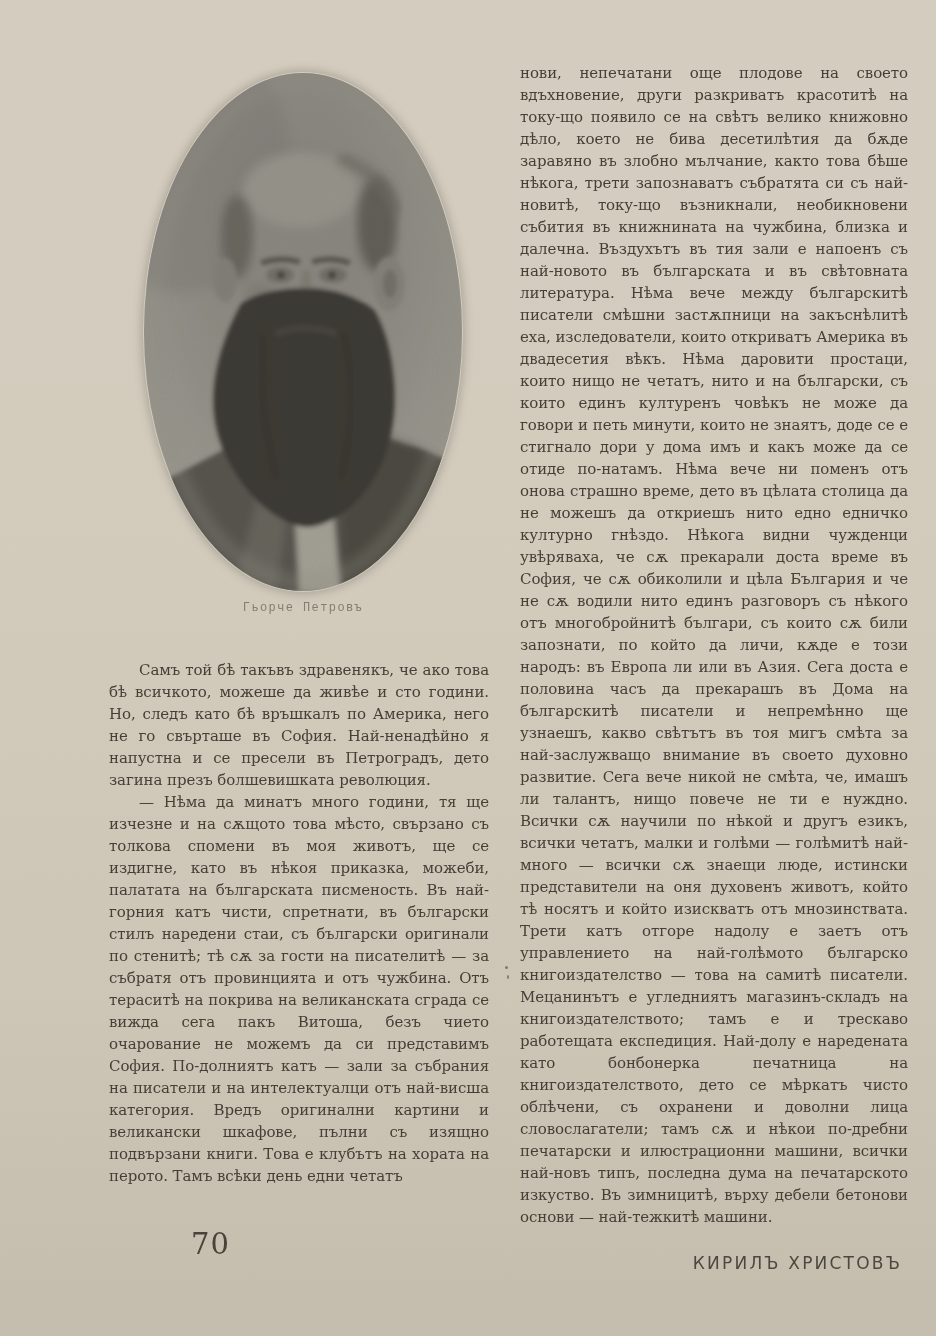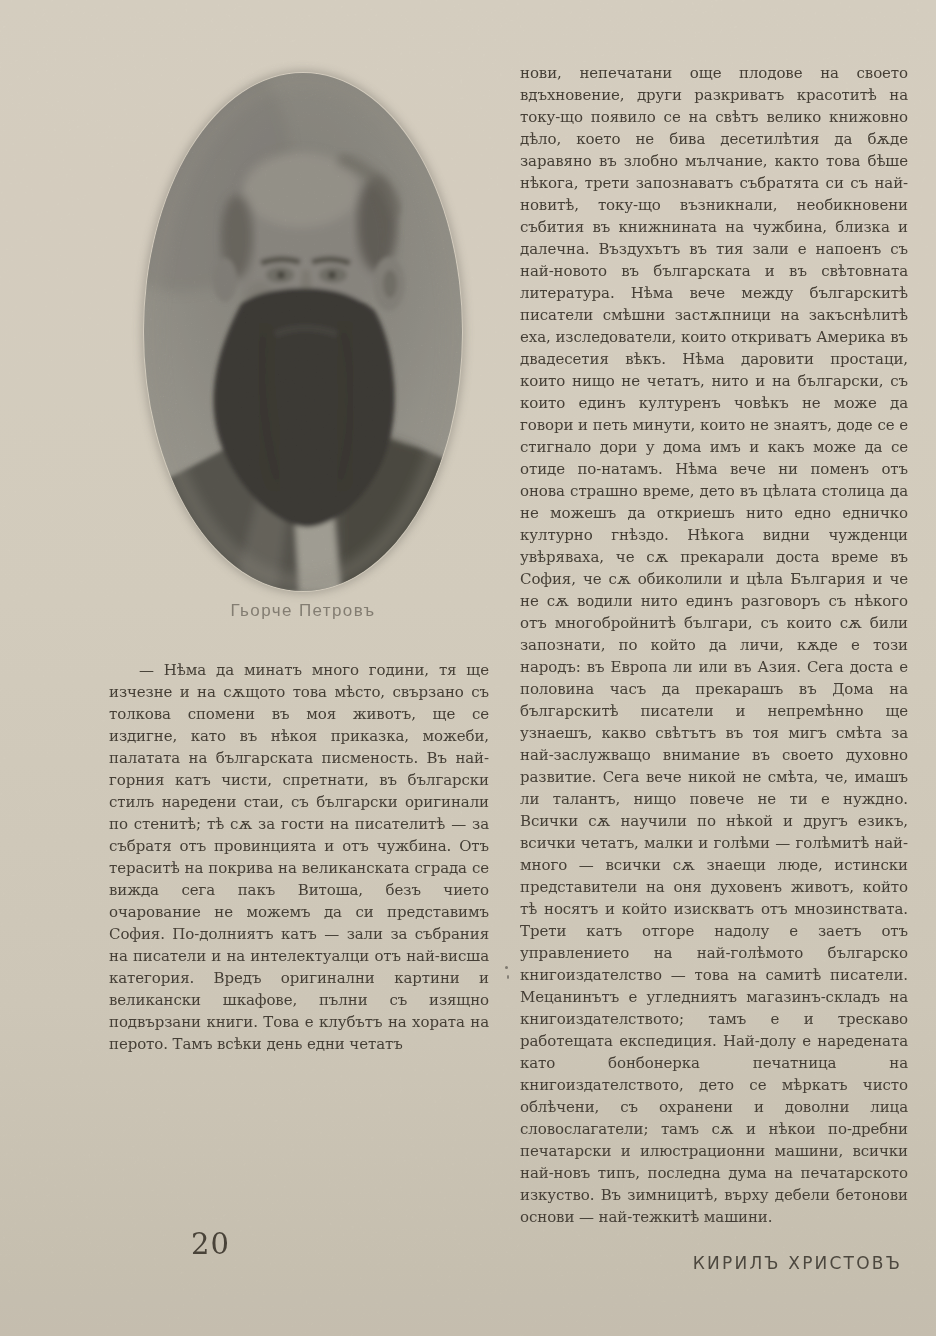--- a/index.html
+++ b/index.html
@@ -11,22 +11,22 @@
   }
   .paper-noise { position:absolute; inset:0; opacity:.06; pointer-events:none; }
   .portrait-oval {
     position:absolute; left:143px; top:72px; width:320px; height:520px;
     border-radius:50%; overflow:hidden;
     box-shadow:0 0 9px 2px rgba(125,120,110,.45);
   }
   .portrait-caption {
     position:absolute; left:143px; top:601px; width:320px;
     text-align:center;
-    font-family:Liberation Sans, sans-serif;
-    font-size:17px; letter-spacing:1.4px; color:#837d72;
+    font-family:Liberation Mono, monospace;
+    font-size:12px; letter-spacing:1.4px; color:#837d72;
   }
   .col {
     position:absolute; text-align:justify;
     font-size:15px; line-height:22px; letter-spacing:-0.1px;
   }
   .col p { margin:0; }
   .col p.indent { text-indent:30px; }
   .col-left  { left:109px; top:659px; width:380px; }
   .col-right { left:520px; top:62px;  width:388px; }
   .signature {
@@ -120,25 +120,26 @@
           </g>
           <ellipse cx="160" cy="260" rx="150" ry="250" fill="none" stroke="#a09c92" stroke-width="16" opacity="0.3" filter="url(#b6)"></ellipse>
           <rect width="320" height="520" filter="url(#grain)" opacity="0.22"></rect>
         </g>
       </svg>
     </div>
     <figcaption class="portrait-caption">Гьорче Петровъ</figcaption>
   </figure>
 
   <div class="col col-left">
+    <p class="indent">Самъ той бѣ такъвъ здравенякъ, че ако това бѣ всичкото, можеше да живѣе и сто години. Но, следъ като бѣ връшкалъ по Америка, него не го свърташе въ София. Най-ненадѣйно я напустна и се пресели въ Петроградъ, дето загина презъ болшевишката революция.</p>
     <p class="indent">— Нѣма да минатъ много години, тя ще изчезне и на сѫщото това мѣсто, свързано съ толкова спомени въ моя животъ, ще се издигне, като въ нѣкоя приказка, можеби, палатата на българската писменость. Въ най-горния катъ чисти, спретнати, въ български стилъ наредени стаи, съ български оригинали по стенитѣ; тѣ сѫ за гости на писателитѣ — за събратя отъ провинцията и отъ чужбина. Отъ тераситѣ на покрива на великанската сграда се вижда сега пакъ Витоша, безъ чието очарование не можемъ да си представимъ София. По-долниятъ катъ — зали за събрания на писатели и на интелектуалци отъ най-висша категория. Вредъ оригинални картини и великански шкафове, пълни съ изящно подвързани книги. Това е клубътъ на хората на перото. Тамъ всѣки день едни четатъ</p>
   </div>
 
   <div class="col col-right">
     <p>нови, непечатани още плодове на своето вдъхновение, други разкриватъ красотитѣ на току-що появило се на свѣтъ велико книжовно дѣло, което не бива десетилѣтия да бѫде заравяно въ злобно мълчание, както това бѣше нѣкога, трети запознаватъ събратята си съ най-новитѣ, току-що възникнали, необикновени събития въ книжнината на чужбина, близка и далечна. Въздухътъ въ тия зали е напоенъ съ най-новото въ българската и въ свѣтовната литература. Нѣма вече между българскитѣ писатели смѣшни застѫпници на закъснѣлитѣ еха, изследователи, които откриватъ Америка въ двадесетия вѣкъ. Нѣма даровити простаци, които нищо не четатъ, нито и на български, съ които единъ културенъ човѣкъ не може да говори и петь минути, които не знаятъ, доде се е стигнало дори у дома имъ и какъ може да се отиде по-натамъ. Нѣма вече ни поменъ отъ онова страшно време, дето въ цѣлата столица да не можешъ да откриешъ нито едно едничко културно гнѣздо. Нѣкога видни чужденци увѣряваха, че сѫ прекарали доста време въ София, че сѫ обиколили и цѣла България и че не сѫ водили нито единъ разговоръ съ нѣкого отъ многобройнитѣ българи, съ които сѫ били запознати, по който да личи, кѫде е този народъ: въ Европа ли или въ Азия. Сега доста е половина часъ да прекарашъ въ Дома на българскитѣ писатели и непремѣнно ще узнаешъ, какво свѣтътъ въ тоя мигъ смѣта за най-заслужващо внимание въ своето духовно развитие. Сега вече никой не смѣта, че, имашъ ли талантъ, нищо повече не ти е нуждно. Всички сѫ научили по нѣкой и другъ езикъ, всички четатъ, малки и голѣми — голѣмитѣ най-много — всички сѫ знаещи люде, истински представители на оня духовенъ животъ, който тѣ носятъ и който изискватъ отъ мнозинствата. Трети катъ отгоре надолу е заетъ отъ управлението на най-голѣмото българско книгоиздателство — това на самитѣ писатели. Мецанинътъ е угледниятъ магазинъ-складъ на книгоиздателството; тамъ е и трескаво работещата експедиция. Най-долу е наредената като бонбонерка печатница на книгоиздателството, дето се мѣркатъ чисто облѣчени, съ охранени и доволни лица словослагатели; тамъ сѫ и нѣкои по-дребни печатарски и илюстрационни машини, всички най-новъ типъ, последна дума на печатарското изкуство. Въ зимницитѣ, върху дебели бетонови основи — най-тежкитѣ машини.</p>
     <div class="signature">КИРИЛЪ ХРИСТОВЪ</div>
   </div>
 
-  <div class="page-number">20</div>
+  <div class="page-number">70</div>
 
   <div class="speck speck-1"></div>
   <div class="speck speck-2"></div>
 </div>
 
 </body></html>

